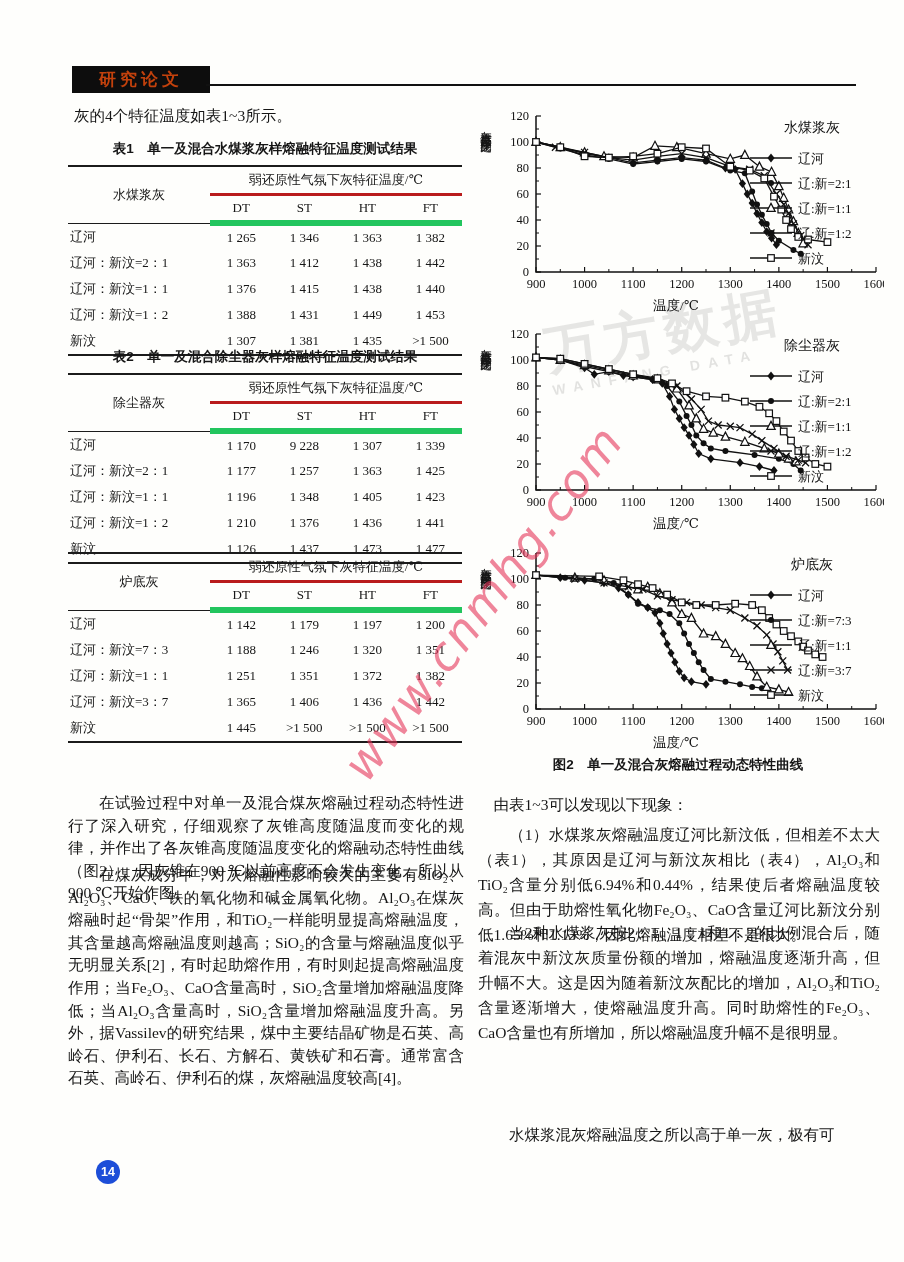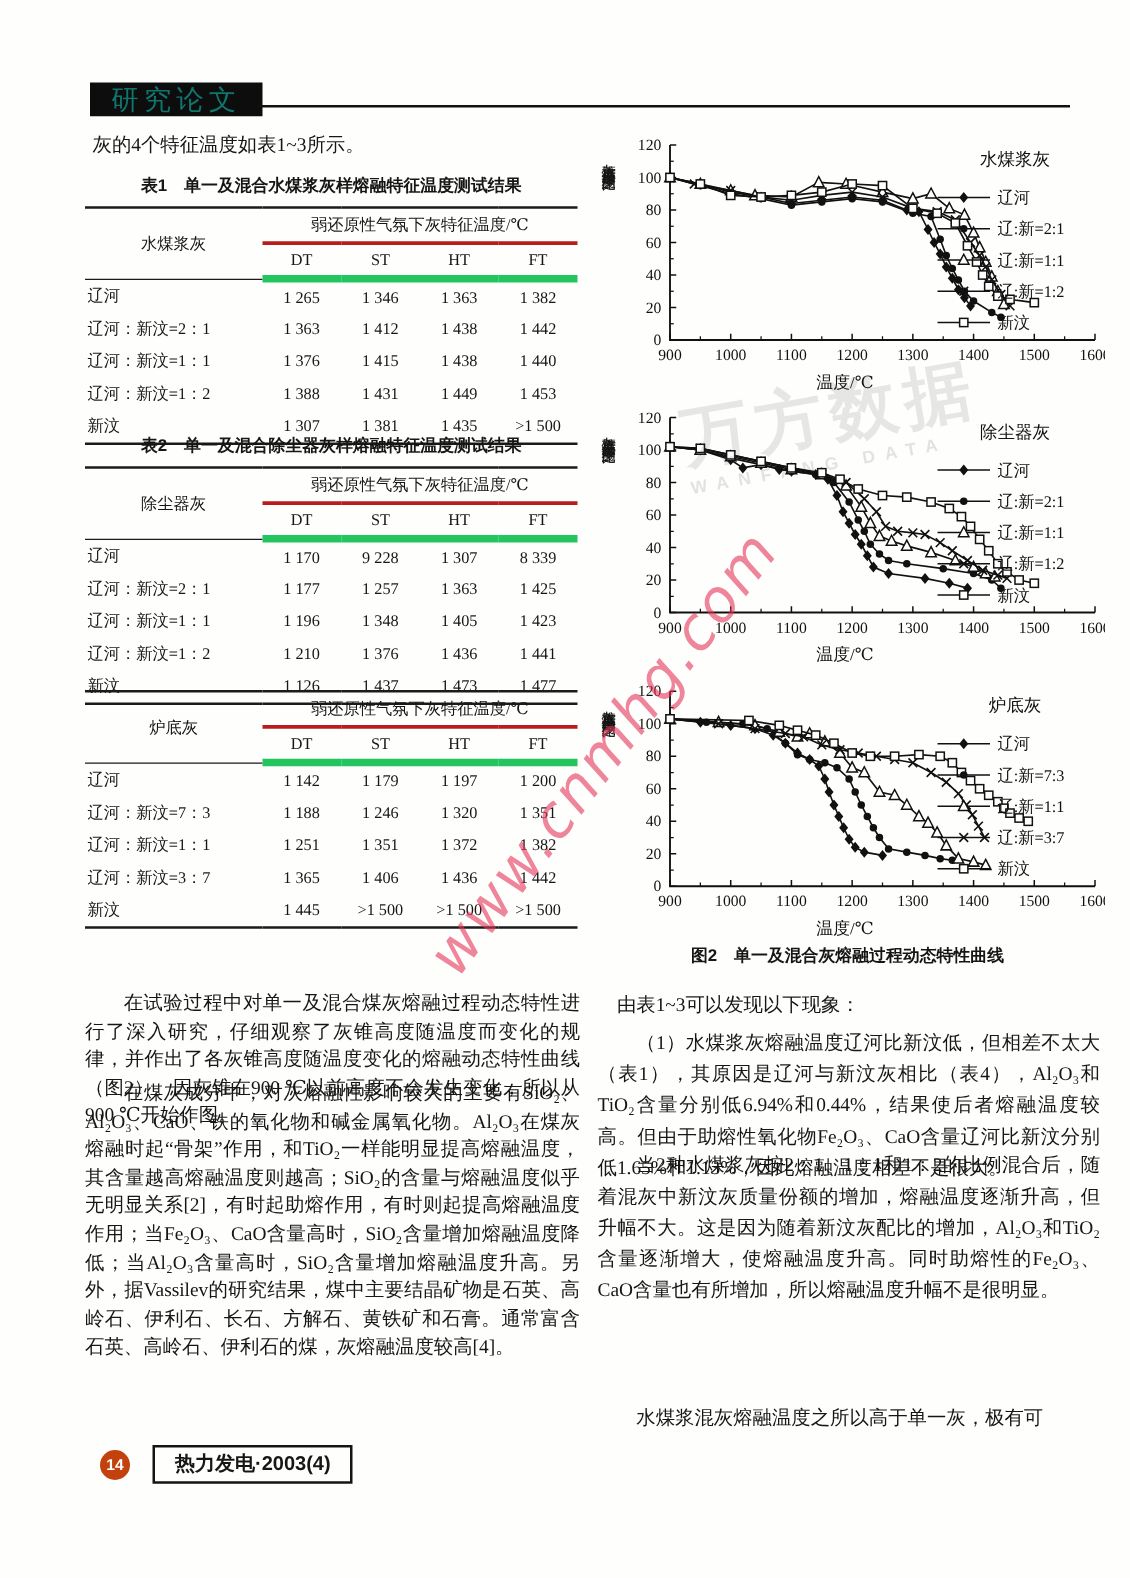--- a/index.html
+++ b/index.html
@@ -4,22 +4,22 @@
 <style>
   html,body{margin:0;padding:0;background:#d9d9d6;}
   .page{
     position:relative;width:904px;height:1262px;margin:0 auto;
     background:#fefefc;color:#161616;overflow:hidden;
     font-family:"Liberation Serif","DejaVu Serif",serif;
   }
   
   .hdr-bar{position:absolute;left:72px;top:66px;width:138px;height:27px;background:#0d0d0d;
            display:flex;align-items:center;justify-content:center;}
-  .hdr-bar span{color:#0f766e;font-family:"Liberation Sans","DejaVu Sans",sans-serif;
-                font-weight:normal;font-size:22px;letter-spacing:4px;}
+  .hdr-bar span{color:#c2410c;font-family:"Liberation Sans","DejaVu Sans",sans-serif;
+                font-weight:bold;font-size:17px;letter-spacing:4px;}
   .hdr-rule{position:absolute;left:206px;top:84px;width:650px;height:2px;background:#111;}
   
   .intro{position:absolute;left:74px;top:106px;width:400px;font-size:15.5px;}
   
   .tbl-sec{position:absolute;left:68px;width:394px;}
   .tbl-title{text-align:center;font-weight:bold;font-size:13.5px;margin-bottom:7px;
              font-family:"Liberation Sans","DejaVu Sans",sans-serif;}
   table.dtable{width:100%;border-collapse:collapse;font-size:13px;
                border-top:2px solid #1b1b1b;border-bottom:2px solid #1b1b1b;}
   table.dtable th,table.dtable td{padding:4px 2px;font-weight:normal;}
@@ -35,22 +35,22 @@
   .chart-box .ylab{position:absolute;left:0px;top:18px;height:170px;
         writing-mode:vertical-rl;text-orientation:mixed;font-size:11.5px;letter-spacing:1px;
         display:flex;align-items:center;}
   .chart-box svg{position:absolute;left:14px;top:0;}
   .fig-cap{position:absolute;left:478px;top:756px;width:400px;text-align:center;
            font-weight:bold;font-size:13.5px;
            font-family:"Liberation Sans","DejaVu Sans",sans-serif;}
   .rpara{position:absolute;left:478px;width:402px;font-size:15.5px;line-height:25px;
          text-align:justify;text-indent:2em;}
   
-  .pg-circle{position:absolute;left:80px;top:1160px;width:24px;height:24px;border-radius:50%;
-             background:#c2410c;color:#fff;display:flex;align-items:center;justify-content:center;
+  .pg-circle{position:absolute;left:96px;top:1160px;width:24px;height:24px;border-radius:50%;
+             background:#1d4ed8;color:#fff;display:flex;align-items:center;justify-content:center;
              font-size:12.5px;font-weight:bold;font-family:"Liberation Sans",sans-serif;}
   .journal-box{position:absolute;left:122px;top:1156px;border:2px solid #141414;
                padding:3px 16px;font-weight:bold;font-size:16px;
                font-family:"Liberation Sans","DejaVu Sans",sans-serif;}
   
   .wm-red{position:absolute;left:248px;top:575px;width:470px;text-align:center;
           transform:rotate(-53deg);color:rgba(229,52,88,0.60);font-size:47px;
           font-family:"DejaVu Sans",sans-serif;font-style:italic;letter-spacing:2px;
           pointer-events:none;}
   .wm-gray{position:absolute;left:545px;top:295px;transform:rotate(-10deg);
@@ -138,21 +138,21 @@
             <th>HT</th>
             <th>FT</th>
           </tr>
         </thead>
         <tbody>
           <tr>
             <td class="rlabel">辽河</td>
             <td class="val">1 170</td>
             <td class="val">9 228</td>
             <td class="val">1 307</td>
-            <td class="val">8 339</td>
+            <td class="val">1 339</td>
           </tr>
           <tr>
             <td class="rlabel">辽河：新汶=2：1</td>
             <td class="val">1 177</td>
             <td class="val">1 257</td>
             <td class="val">1 363</td>
             <td class="val">1 425</td>
           </tr>
           <tr>
             <td class="rlabel">辽河：新汶=1：1</td>
@@ -760,21 +760,20 @@
     </div>
 
   <div class="fig-cap">图2　单一及混合灰熔融过程动态特性曲线</div>
 
   <div class="rpara" style="top:792px;text-indent:1em;">由表1~3可以发现以下现象：</div>
   <div class="rpara" style="top:822px;">（1）水煤浆灰熔融温度辽河比新汶低，但相差不太大（表1），其原因是辽河与新汶灰相比（表4），Al₂O₃和TiO₂含量分别低6.94%和0.44%，结果使后者熔融温度较高。但由于助熔性氧化物Fe₂O₃、CaO含量辽河比新汶分别低1.65%和1.13%，因此熔融温度相差不是很大。</div>
   <div class="rpara" style="top:920px;">当2种水煤浆灰按2：1、1：1和1：2的比例混合后，随着混灰中新汶灰质量份额的增加，熔融温度逐渐升高，但升幅不大。这是因为随着新汶灰配比的增加，Al₂O₃和TiO₂含量逐渐增大，使熔融温度升高。同时助熔性的Fe₂O₃、CaO含量也有所增加，所以熔融温度升幅不是很明显。</div>
   <div class="rpara" style="top:1122px;">水煤浆混灰熔融温度之所以高于单一灰，极有可</div>
 
   <div class="pg-circle">14</div>
-  <div class="journal-box">热力发电·2003(4)</div>
 
   <div class="wm-red">www.cnmhg.com</div>
   <div class="wm-gray">
     <span>万方数据</span>
     <small>WANFANG DATA</small>
   </div>
 
 </div>
 
 </body></html>

